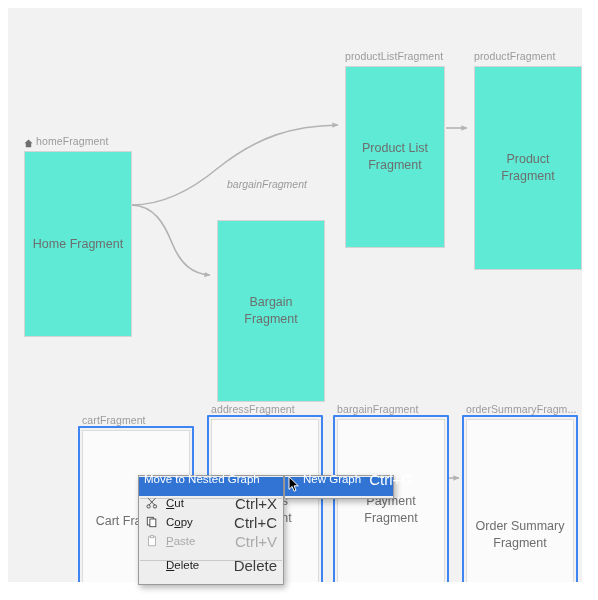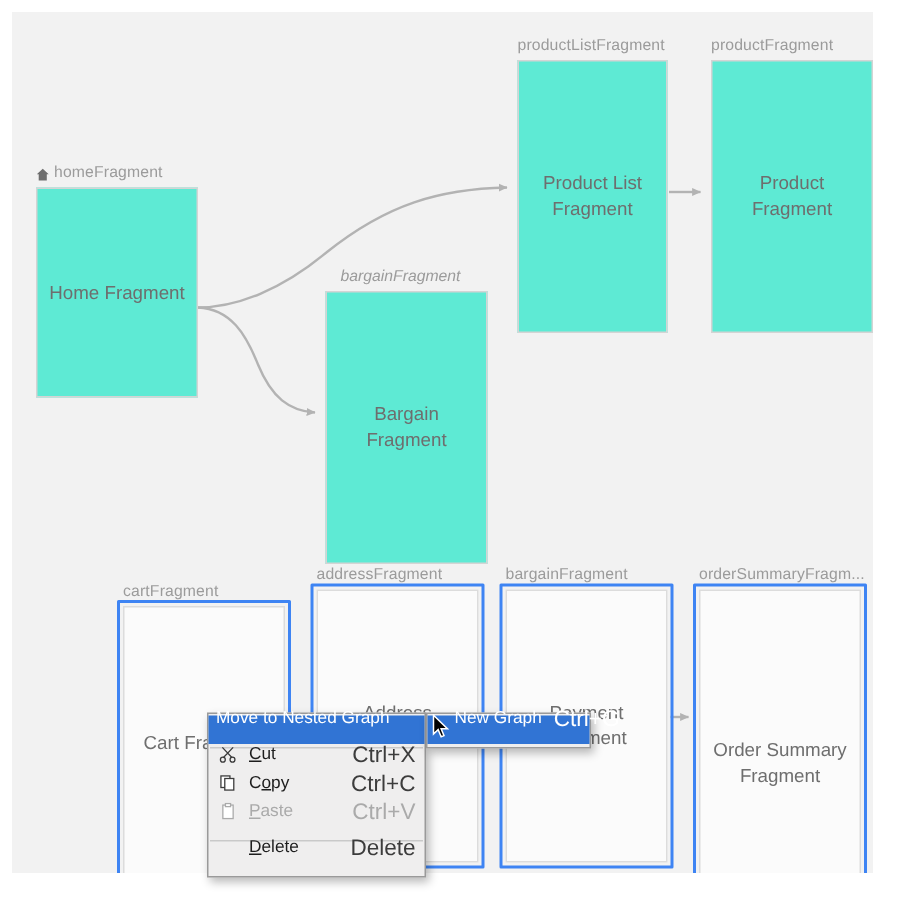--- a/index.html
+++ b/index.html
@@ -19,20 +19,21 @@
   #canvas {
     position: absolute;
     left: 8px; top: 8px;
     width: 574px; height: 574px;
     background: #f2f2f2;
     overflow: hidden;
   }
   
   .node {
     position: absolute;
+    margin-top: 26px;
   }
   .node-label {
     position: absolute;
     left: 0; top: -16px;
     font-size: 10.5px;
     color: #9b9b9b;
     white-space: nowrap;
     letter-spacing: 0.1px;
     display: flex;
     align-items: center;
@@ -146,21 +147,21 @@
 
       <path d="M124,197 C146,198 156,215 164,235 C173,257 185,266 202,267" fill="none" stroke="#b3b3b3" stroke-width="1.6" marker-end="url(#ah)"></path>
 
       <path d="M438,120 L459,120" fill="none" stroke="#b3b3b3" stroke-width="1.6" marker-end="url(#ah)"></path>
 
       <path d="M439,470 L451,470" fill="none" stroke="#b3b3b3" stroke-width="1.6" marker-end="url(#ah)"></path>
     </svg>
 
     <div class="edge-label" style="left:219px; top:170px;">bargainFragment</div>
 
-    <div class="node" style="left:16px; top:117px; width:108px; height:140px;">
+    <div class="node" style="left:16px; top:117px; width:108px; height:186px;">
       <div class="node-label">
         <span class="home-icon">
           <svg viewBox="0 0 10 10" width="9" height="9" xmlns="http://www.w3.org/2000/svg">
             <path d="M5 0.6 L9.4 4.6 L8 4.6 L8 9.3 L2 9.3 L2 4.6 L0.6 4.6 Z" fill="#6e6e6e"></path>
           </svg>
         </span>
         <span>homeFragment</span>
       </div>
       <div class="node-box">
         <div class="node-title">Home Fragment</div>
@@ -177,21 +178,21 @@
     <div class="node" style="left:337px; top:32px; width:100px; height:182px;">
       <div class="node-label">
         <span>productListFragment</span>
       </div>
       <div class="node-box">
         <div class="node-title">Product List
 Fragment</div>
       </div>
     </div>
 
-    <div class="node" style="left:466px; top:32px; width:108px; height:182px;">
+    <div class="node" style="left:466px; top:32px; width:108px; height:204px;">
       <div class="node-label">
         <span>productFragment</span>
       </div>
       <div class="node-box">
         <div class="node-title">Product
 Fragment</div>
       </div>
     </div>
 
     <div class="node selected" style="left:74px; top:396px; width:108px; height:182px;">

